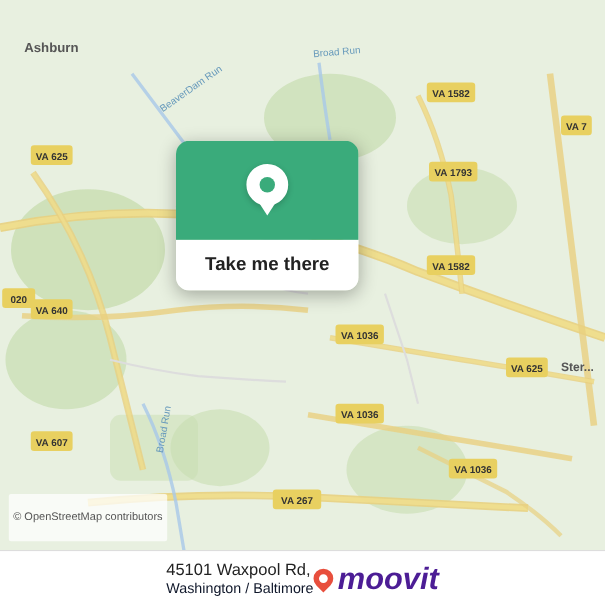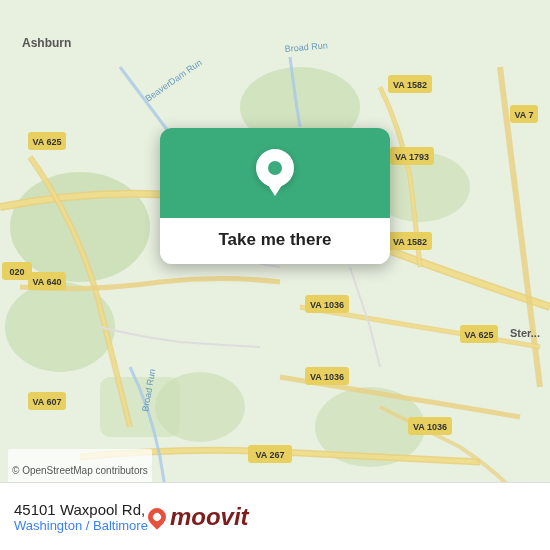--- a/index.html
+++ b/index.html
@@ -28,34 +28,34 @@
     }
 
     
     #info-bar {
       position: absolute;
       bottom: 0; left: 0; right: 0;
       background: #fff;
       padding: 10px 14px 10px 14px;
       display: flex;
       align-items: center;
-      justify-content: flex-start;
+      justify-content: center;
       border-top: 1px solid #ddd;
-      height: 68px;
+      height: 50px;
     }
 
     #address-text {
       font-size: 15px;
       color: #222;
       font-weight: 500;
     }
 
     #city-text {
       font-size: 13px;
-      color: #3b82f6;
+      color: #0f172a;
     }
 
     #moovit-logo {
       display: flex;
       align-items: center;
       gap: 4px;
     }
 
     .moovit-dot {
       width: 18px;
@@ -70,44 +70,44 @@
       width: 8px;
       height: 8px;
       background: #fff;
       border-radius: 50%;
       position: absolute;
       top: 5px;
       left: 5px;
     }
 
     #moovit-text {
-      font-size: 24px;
+      font-size: 28px;
       font-weight: bold;
-      color: #7f1d1d;
+      color: #4c1d95;
       font-style: italic;
     }
 
     
     #copyright {
       position: absolute;
       bottom: 58px;
       left: 8px;
       font-size: 10px;
       color: #555;
       background: rgba(255,255,255,0.75);
       padding: 16px 4px;
       border-radius: 2px;
     }
 
     
     #card {
       position: absolute;
       top: 128px;
       left: 160px;
-      width: 230px;
+      width: 166px;
       border-radius: 12px;
       overflow: hidden;
       box-shadow: 0 4px 16px rgba(0,0,0,0.3);
       cursor: pointer;
     }
 
     #card-top {
       background: #3aab7b;
       display: flex;
       align-items: center;

